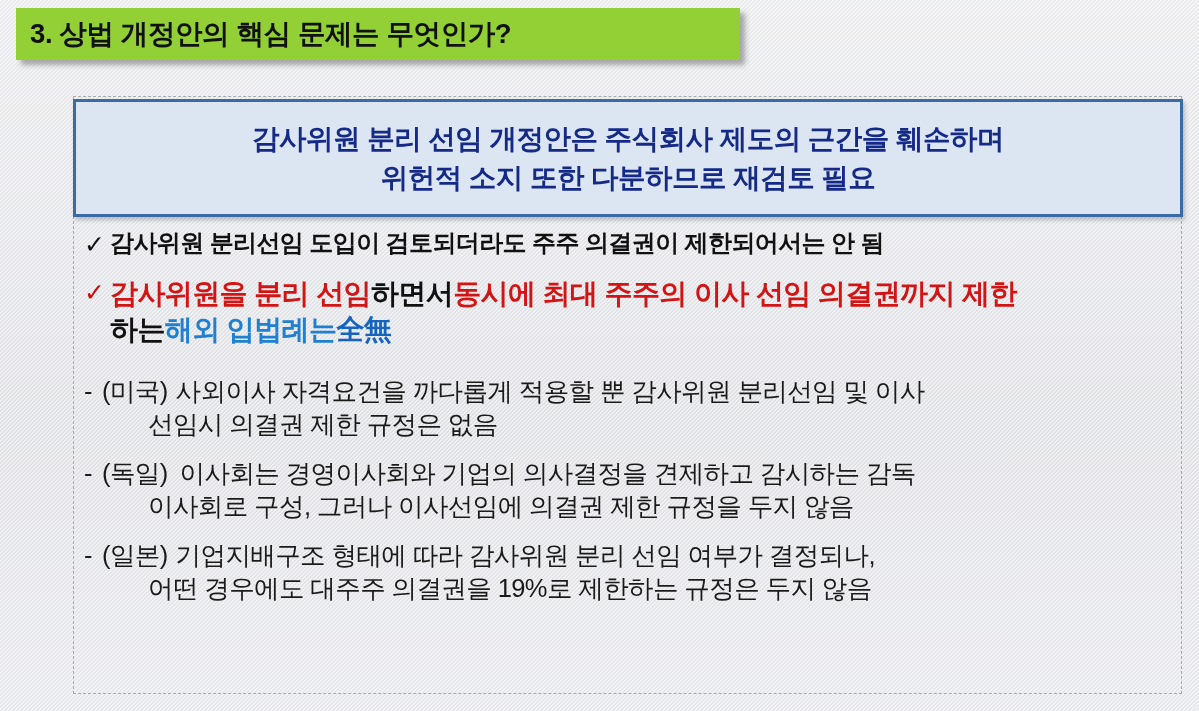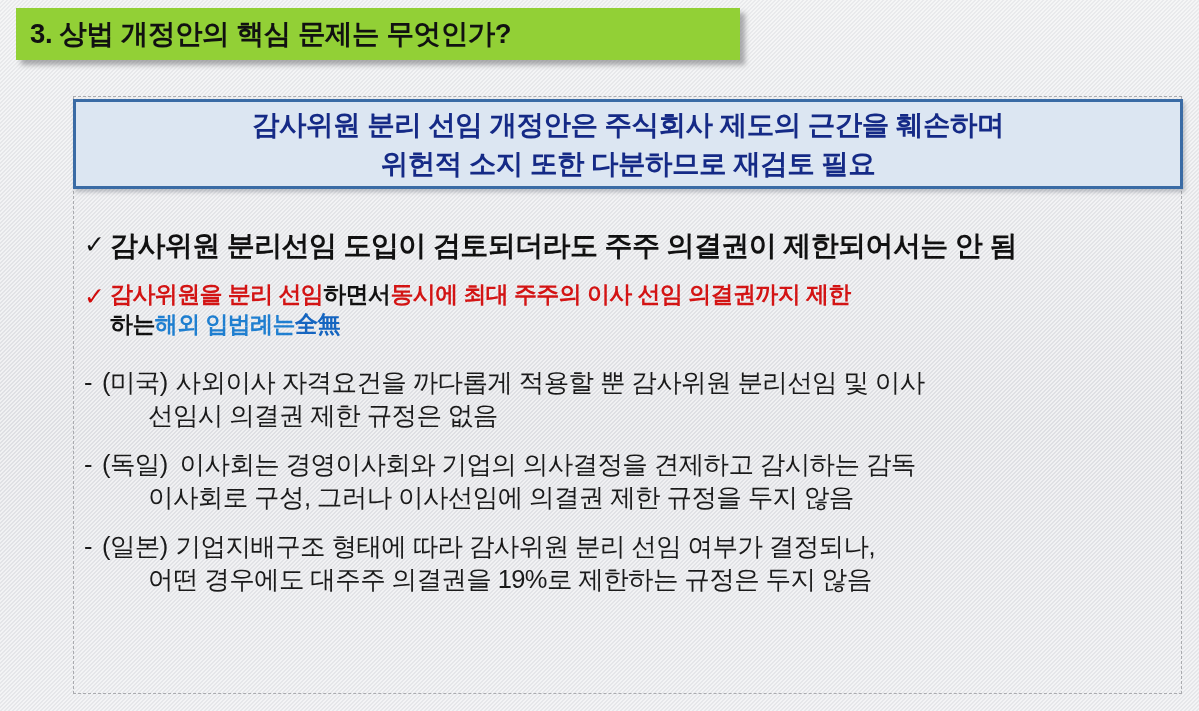--- a/index.html
+++ b/index.html
@@ -55,21 +55,21 @@
     border: 1px dashed #a9aaae;
     box-sizing: border-box;
   }
 
   
   #headline-box {
     position: absolute;
     left: 73px;
     top: 99px;
     width: 1110px;
-    height: 90px;
+    height: 118px;
     box-sizing: border-box;
     background: #dce6f2;
     border: 3px solid #3a6ba5;
     box-shadow: 2px 3px 4px rgba(90,95,105,0.35);
     display: flex;
     flex-direction: column;
     align-items: center;
     justify-content: center;
   }
   .headline-line {
@@ -99,29 +99,29 @@
     font-size: 25px;
     font-weight: bold;
     line-height: 1.28;
   }
   .check-black { color: #111111; }
   .check-red   { color: #d00a0a; }
 
   .bullet-body { flex: 1 1 auto; }
 
   .b1-line {
-    font-size: 28px;
+    font-size: 24px;
     font-weight: bold;
     color: #111111;
     letter-spacing: -0.6px;
     line-height: 1.28;
     white-space: nowrap;
   }
   .b2-line {
-    font-size: 23px;
+    font-size: 28px;
     font-weight: bold;
     letter-spacing: -0.6px;
     line-height: 1.30;
     white-space: nowrap;
   }
   .tx-red   { color: #d31414; }
   .tx-black { color: #111111; }
   .tx-blue  { color: #1f7fd0; }
   .tx-blue-strong { color: #1565c0; }
 

